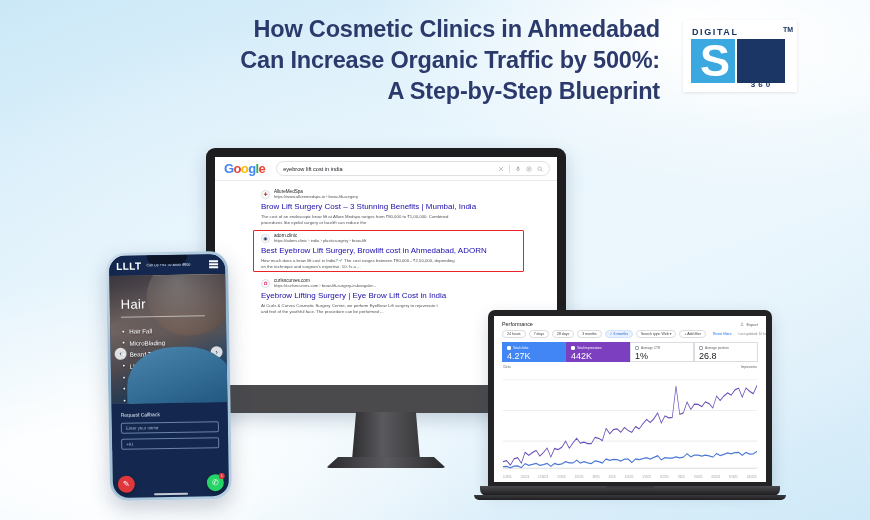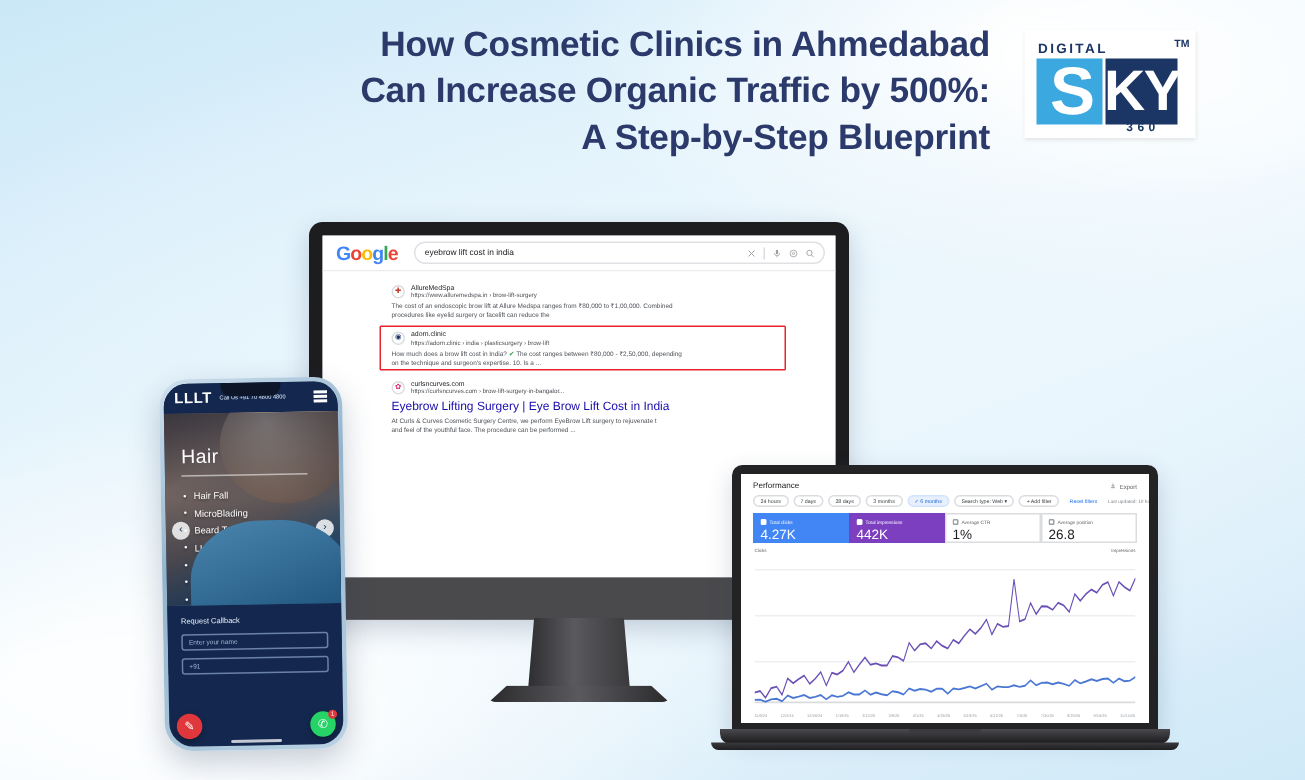--- a/index.html
+++ b/index.html
@@ -171,21 +171,20 @@
   <div class="title-line">A Step-by-Step Blueprint</div>
 </div>
 
 <div class="logo">
   <div class="logo-inner">
     <div class="lg-digital">DIGITAL</div>
     <div class="lg-tm">TM</div>
     <div class="lg-sq-blue"></div>
     <div class="lg-sq-navy"></div>
     <div class="lg-s">S</div>
-    <div class="lg-ky">KY</div>
     <div class="lg-360">360</div>
   </div>
 </div>
 
 <div class="monitor">
   <div class="mon-bezel"></div>
   <div class="mon-screen">
 
     <div class="g-bar">
       <div class="g-logo"><span class="c-b">G</span><span class="c-r">o</span><span class="c-y">o</span><span class="c-b">g</span><span class="c-g">l</span><span class="c-r">e</span></div>
@@ -218,35 +217,37 @@
       <div class="g-res">
         <div class="g-res-head">
           <div class="fav">
               <span style="color:#c0392b">✚</span>
             </div>
           <div>
             <div class="g-site">AllureMedSpa</div>
             <div class="g-url">https://www.alluremedspa.in › brow-lift-surgery</div>
           </div>
         </div>
+        <div class="g-title">Brow Lift Surgery Cost – 3 Stunning Benefits | Mumbai, India</div>
         <div class="g-desc">The cost of an endoscopic brow lift at Allure Medspa ranges from ₹80,000 to ₹1,00,000. Combined</div>
         <div class="g-desc">procedures like eyelid surgery or facelift can reduce the</div>
       </div>
 
       <div class="g-res" style="margin-top:7px;">
         <div class="g-highlight"></div>
         <div class="g-res-head">
           <div class="fav">
               <span style="color:#1b3564">◉</span>
             </div>
           <div>
             <div class="g-site">adorn.clinic</div>
             <div class="g-url">https://adorn.clinic › india › plasticsurgery › brow-lift</div>
           </div>
         </div>
+        <div class="g-title">Best Eyebrow Lift Surgery, Browlift cost in Ahmedabad, ADORN</div>
         <div class="g-desc">
           <span>How much does a brow lift cost in India?</span>
           <span class="chk">✔</span>
           <span>The cost ranges between ₹80,000 - ₹2,50,000, depending</span>
         </div>
         <div class="g-desc">on the technique and surgeon's expertise. 10. Is a ...</div>
       </div>
 
       <div class="g-res" style="margin-top:8px;">
         <div class="g-res-head">

